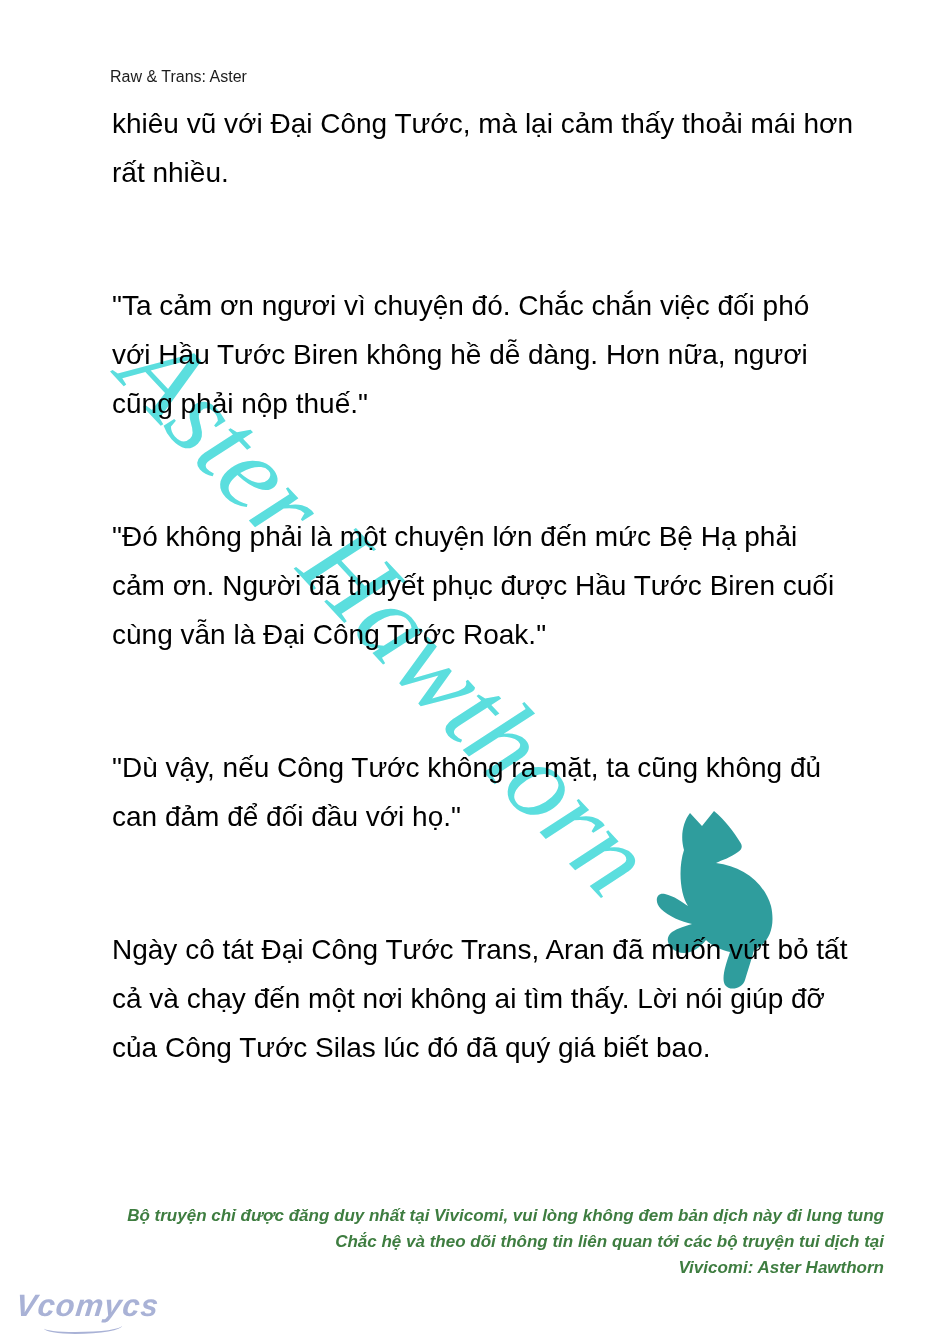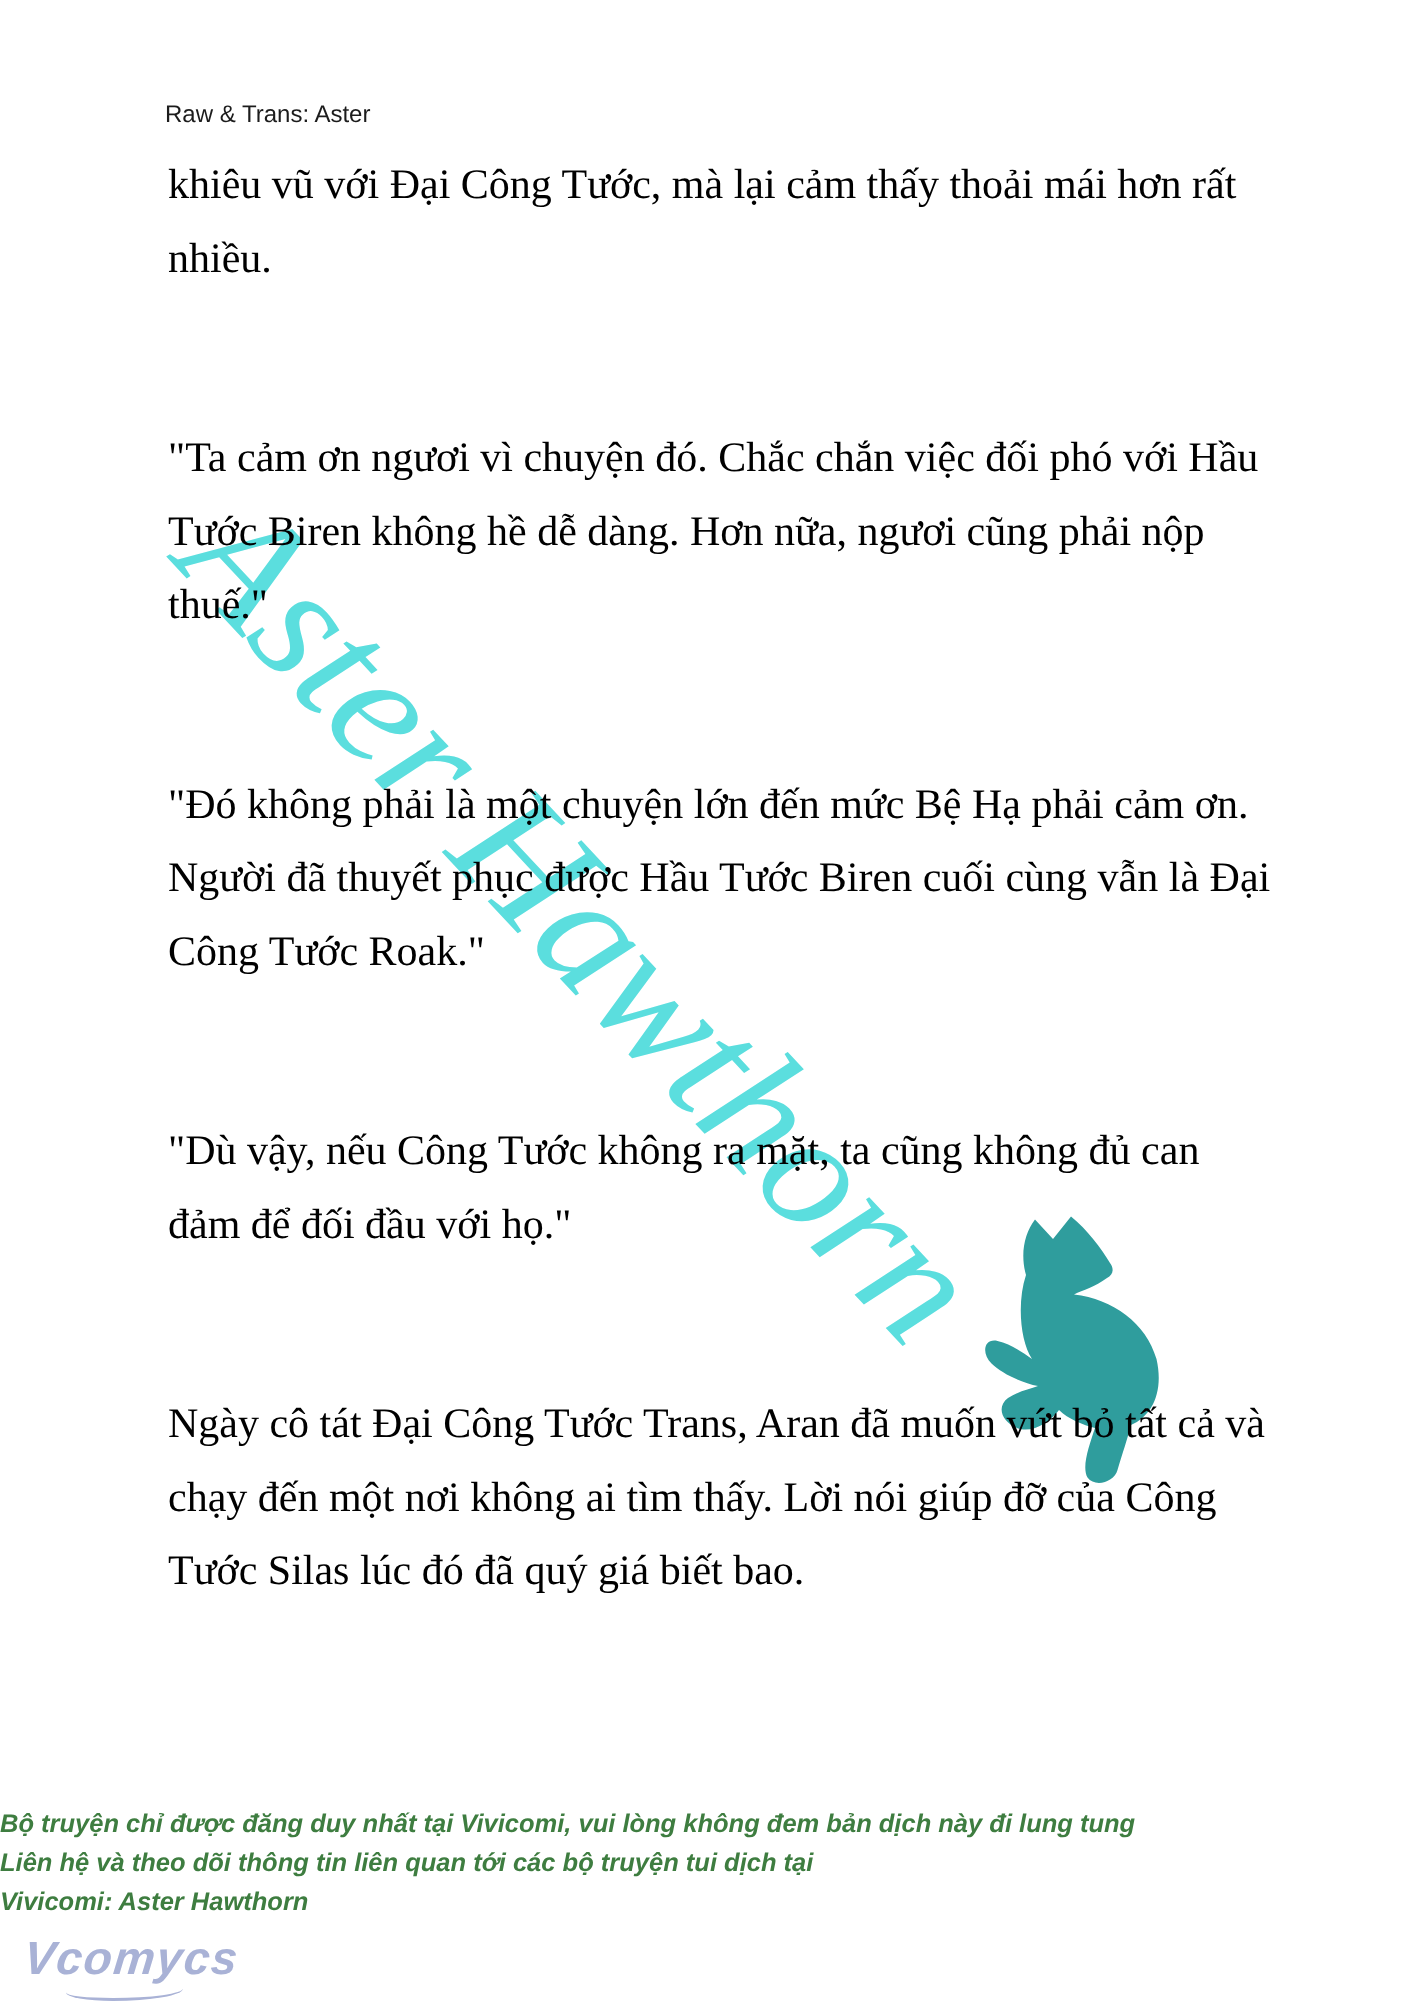--- a/index.html
+++ b/index.html
@@ -49,32 +49,32 @@
 
   
   .content {
     position: absolute;
     left: 112px; top: 99px;
     width: 742px;
     z-index: 3;
   }
   .content p {
     margin: 0 0 84px 0;
-    font-family: Liberation Serif, serif;
+    font-family: Liberation Sans, sans-serif;
     font-size: 28px;
     line-height: 49px;
     color: #000000;
   }
 
   
   .footer {
     position: absolute;
     left: 0; top: 1203px;
     width: 884px;
-    text-align: left;
+    text-align: right;
     z-index: 3;
   }
   .footer div {
     font-family: "Liberation Sans", sans-serif;
     font-style: italic;
     font-weight: bold;
     font-size: 17px;
     line-height: 26px;
     color: var(--footer-color, #3e7d40);
   }
@@ -140,21 +140,21 @@
   <div class="content">
     <p>khiêu vũ với Đại Công Tước, mà lại cảm thấy thoải mái hơn rất nhiều.</p>
     <p>"Ta cảm ơn ngươi vì chuyện đó. Chắc chắn việc đối phó với Hầu Tước Biren không hề dễ dàng. Hơn nữa, ngươi cũng phải nộp thuế."</p>
     <p>"Đó không phải là một chuyện lớn đến mức Bệ Hạ phải cảm ơn. Người đã thuyết phục được Hầu Tước Biren cuối cùng vẫn là Đại Công Tước Roak."</p>
     <p>"Dù vậy, nếu Công Tước không ra mặt, ta cũng không đủ can đảm để đối đầu với họ."</p>
     <p>Ngày cô tát Đại Công Tước Trans, Aran đã muốn vứt bỏ tất cả và chạy đến một nơi không ai tìm thấy. Lời nói giúp đỡ của Công Tước Silas lúc đó đã quý giá biết bao.</p>
   </div>
 
   <div class="footer">
     <div>Bộ truyện chỉ được đăng duy nhất tại Vivicomi, vui lòng không đem bản dịch này đi lung tung</div>
-    <div>Liên hệ và theo dõi thông tin liên quan tới các bộ truyện tui dịch tại</div>
+    <div>Chắc hệ và theo dõi thông tin liên quan tới các bộ truyện tui dịch tại</div>
     <div>Vivicomi: Aster Hawthorn</div>
   </div>
 
   <div class="logo">
     <span class="logo-text">Vcomycs</span>
     <span class="logo-swoosh"></span>
   </div>
 
 </div>
 

